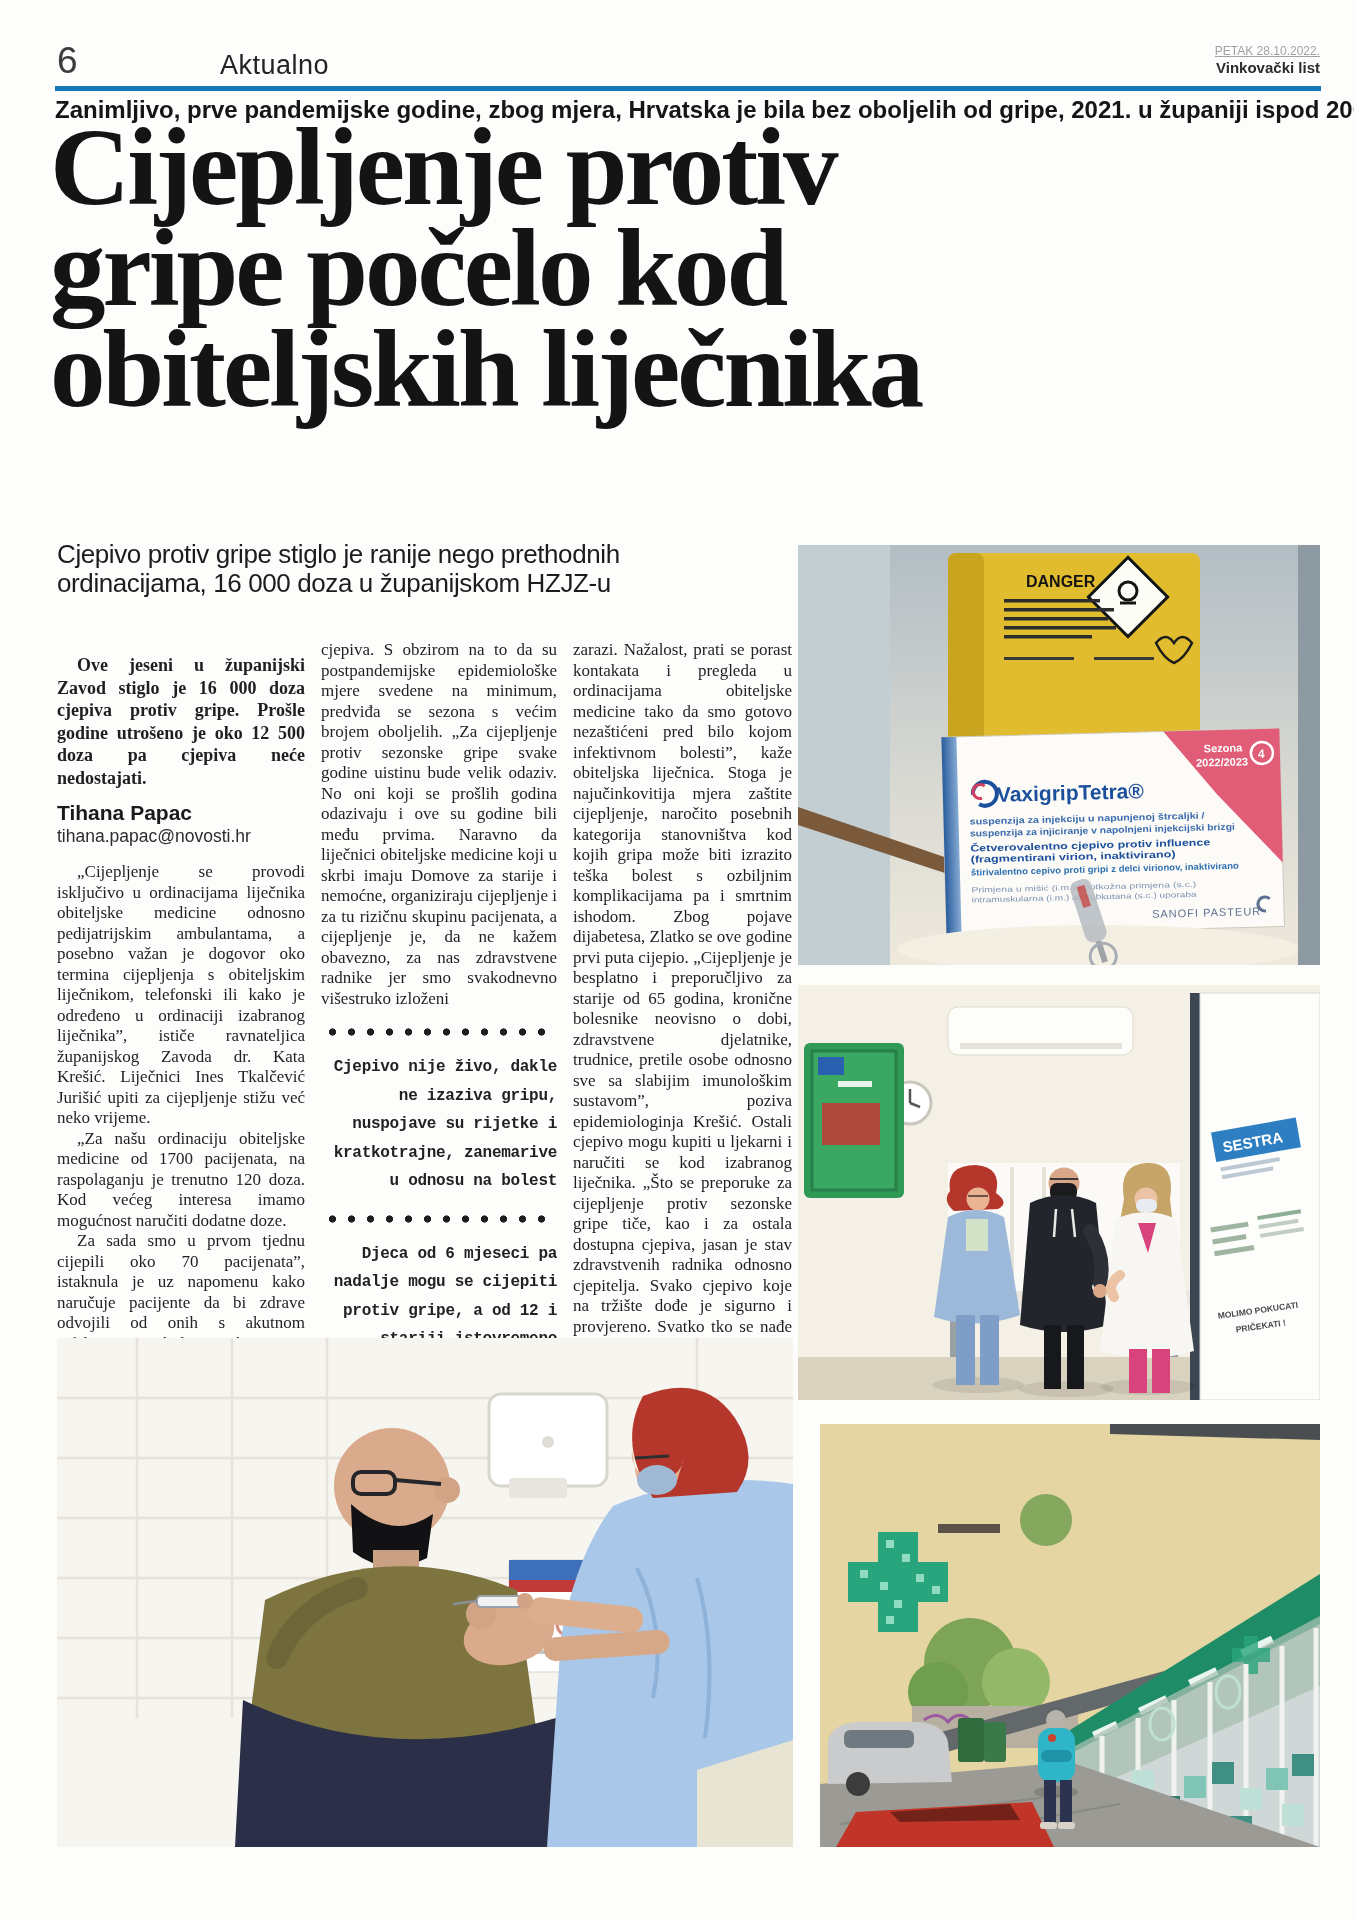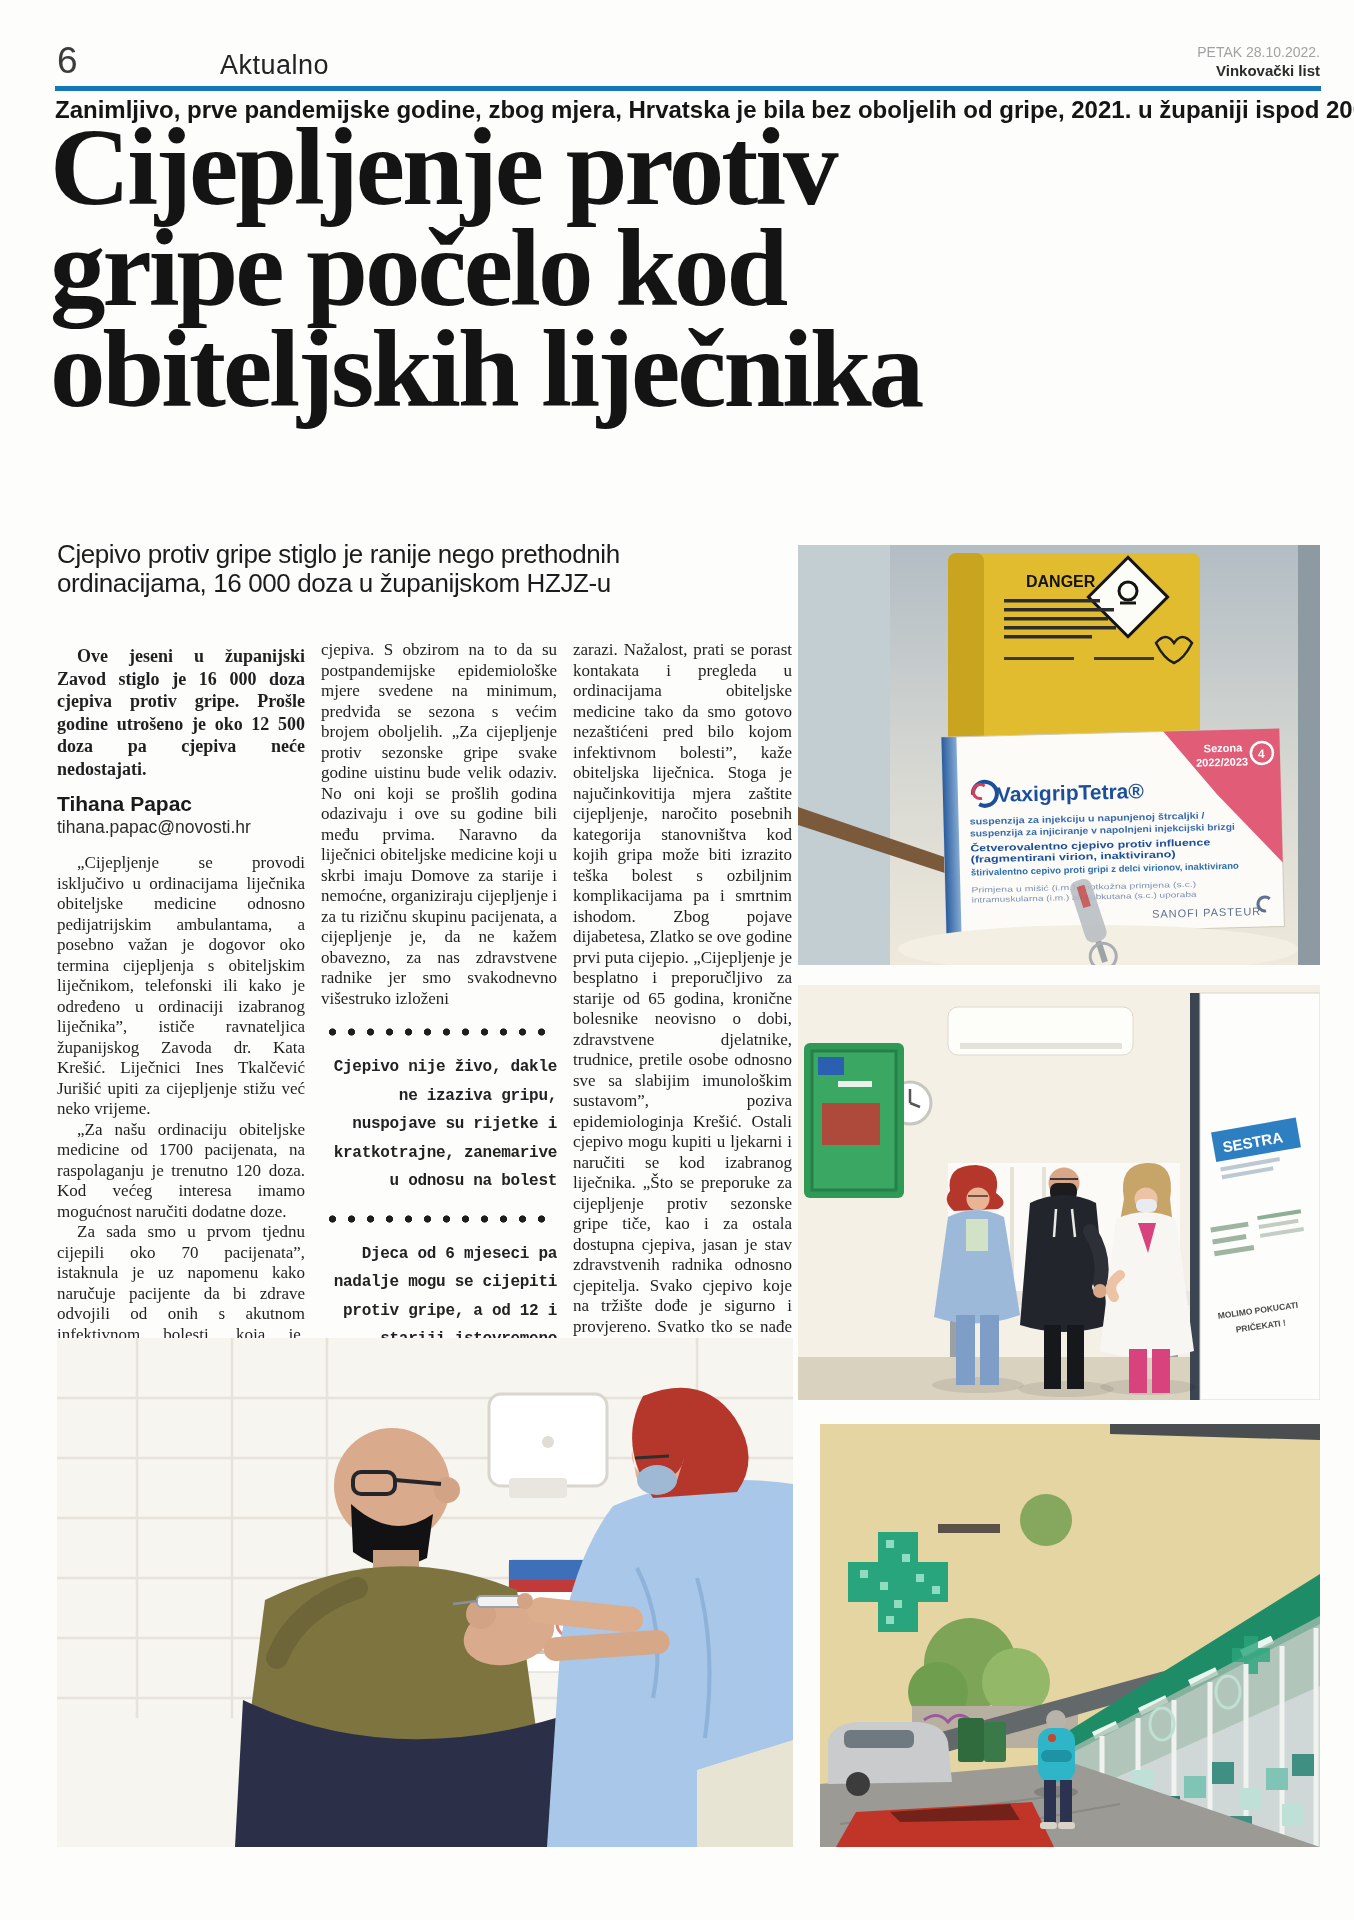--- a/index.html
+++ b/index.html
@@ -5,42 +5,42 @@
   html,body{margin:0;padding:0;background:#ffffff;}
   .page{position:relative;width:1354px;height:1920px;background:#fdfdfc;overflow:hidden;
         font-family:"Liberation Serif",serif;color:#1f1f1f;}
   
   .page-num{position:absolute;left:57px;top:42px;font-family:"Liberation Sans",sans-serif;
             font-size:37px;font-weight:300;color:#3c3c3c;line-height:1;}
   .section-title{position:absolute;left:220px;top:52px;font-family:"Liberation Sans",sans-serif;
             font-size:27px;font-weight:500;color:#232323;line-height:1;letter-spacing:.5px;}
   .masthead-right{position:absolute;right:34px;top:44px;text-align:right;
             font-family:"Liberation Sans",sans-serif;line-height:1.25;}
-  .masthead-date{font-size:14px;color:#a2a2a2;}
+  .masthead-date{font-size:12px;color:#a2a2a2;text-decoration:underline;}
   .masthead-pub{font-size:15px;color:#2b2b2b;font-weight:700;}
   .rule-blue{position:absolute;left:55px;top:86px;width:1266px;height:5px;background:#1578b6;}
   .kicker{position:absolute;left:55px;top:96px;width:1266px;
           font-family:"Liberation Sans",sans-serif;font-size:24px;font-weight:700;color:#151515;
           white-space:nowrap;}
   
   .headline{position:absolute;left:50px;top:116px;width:1270px;
             font-family:"Liberation Serif",serif;font-weight:700;color:#141414;
             font-size:111px;line-height:101px;letter-spacing:-3px;}
   .headline div{white-space:nowrap;}
   .deck{position:absolute;left:57px;top:540px;width:760px;
         font-family:"Liberation Sans",sans-serif;font-size:26px;line-height:29px;
         color:#1c1c1c;letter-spacing:-.4px;}
   .deck div{white-space:nowrap;}
   
   .col{position:absolute;top:640px;height:700px;overflow:hidden;
        font-size:17px;line-height:20.5px;text-align:justify;}
   .col--1{left:57px;width:248px;}
   .col--2{left:321px;width:236px;}
   .col--3{left:573px;width:219px;}
-  .lead{font-weight:700;font-size:18px;line-height:22.5px;text-indent:20px;margin:5px 0 14px 0;}
+  .lead{font-weight:700;font-size:18px;line-height:22.5px;text-indent:20px;margin:14px 0 14px 0;}
   .byline-name{font-family:"Liberation Sans",sans-serif;font-size:21px;font-weight:700;
                color:#1a1a1a;margin:10px 0 2px 0;text-align:left;}
   .byline-email{font-family:"Liberation Sans",sans-serif;font-size:17.5px;color:#2d2d2d;
                margin:0 0 16px 0;text-align:left;}
   .para{margin:0;text-indent:20px;}
   .para--noindent{text-indent:0;}
   .dots{height:10px;margin:18px 2px 16px 2px;
         background-image:radial-gradient(circle,#1e1e1e 3.3px,transparent 3.9px);
         background-size:19px 10px;background-repeat:repeat-x;background-position:0 center;}
   .pullquote{font-family:Liberation Mono, monospace;font-weight:700;

